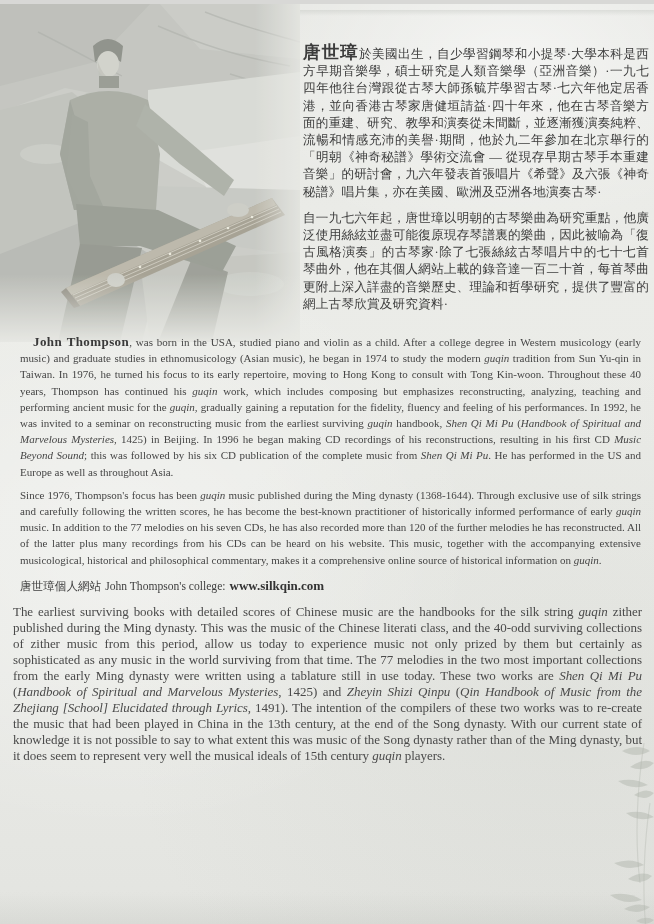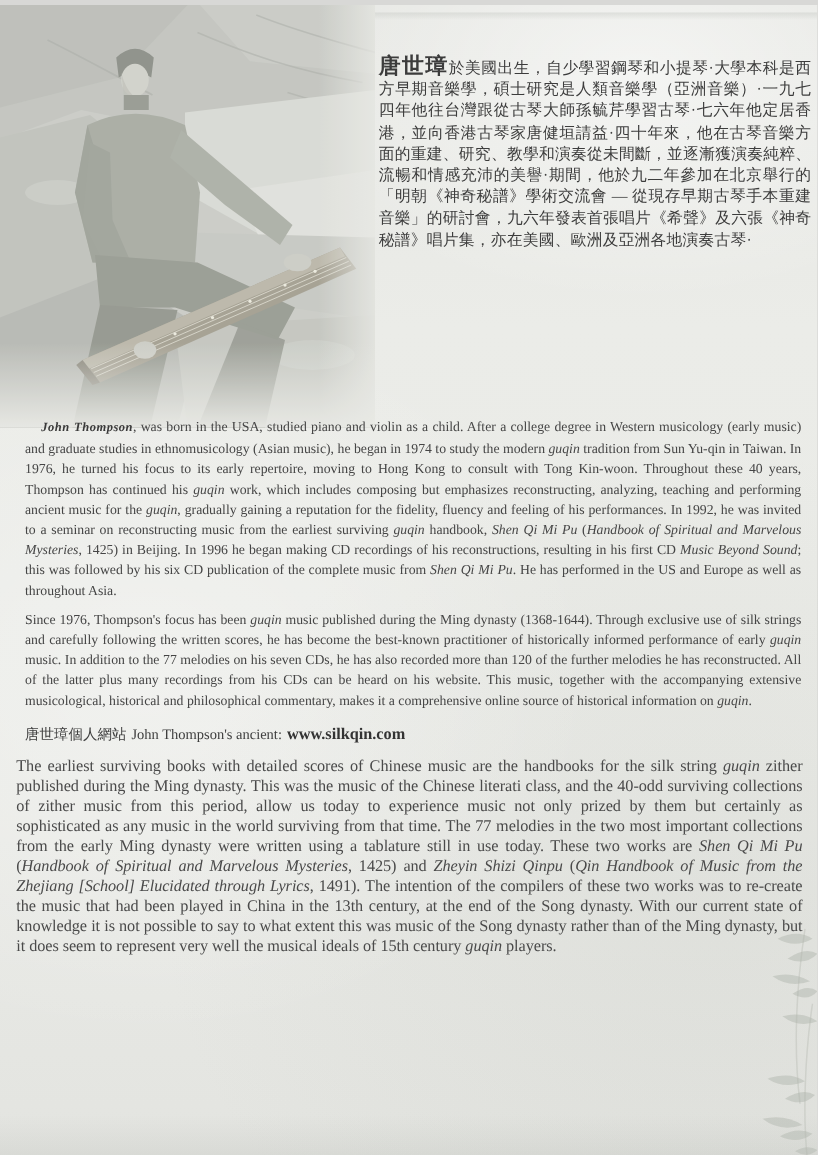--- a/index.html
+++ b/index.html
@@ -33,21 +33,21 @@
   .cn-top p + p{margin-top:9px;}
   .lead-cn{font-size:17.5px;font-weight:bold;letter-spacing:1px;}
   
   .flow{position:absolute;left:0;top:330px;width:654px;}
   .p-en{
     margin:0 13px 0 20px;font-size:11px;line-height:16.2px;
     text-align:justify;color:#454545;
   }
   .p-en + .p-en{margin-top:7px;}
   .indent{text-indent:13px;}
-  .lead-en{font-size:10px;font-weight:bold;letter-spacing:.4px;color:#3a3a3a;font-style:italic;}
+  .lead-en{font-size:13px;font-weight:bold;letter-spacing:.4px;color:#3a3a3a;}
   .website{margin:10px 0 0 20px;font-size:11.6px;color:#3e3e3e;}
   .website .sep{display:inline-block;width:4px;}
   .website .url{font-weight:bold;font-size:13px;color:#333;}
   .heading{margin:11px 0 0 44px;color:#2d2d2d;}
   .heading .h-cn{font-size:16.5px;font-weight:bold;letter-spacing:1.5px;}
   .heading .h-en{font-size:18.5px;margin-left:8px;letter-spacing:.3px;}
   .ming-cn{
     margin:9px 36px 0 44px;font-size:11.8px;line-height:17.8px;
     text-align:justify;color:#3c3c3c;letter-spacing:.2px;
   }
@@ -131,27 +131,28 @@
       <ellipse cx="116" cy="276" rx="9" ry="7" fill="#c9cac3"></ellipse>
 
       <rect width="300" height="338" fill="url(#pfadeR)"></rect>
       <rect width="300" height="338" fill="url(#pfadeB)"></rect>
       <rect width="300" height="338" fill="#e9eae6" opacity="0.14"></rect>
     </svg>
   </div>
 
   <div class="cn-top">
     <p><span class="lead-cn">唐世璋</span><span>於美國出生，自少學習鋼琴和小提琴·大學本科是西方早期音樂學，碩士研究是人類音樂學（亞洲音樂）·一九七四年他往台灣跟從古琴大師孫毓芹學習古琴·七六年他定居香港，並向香港古琴家唐健垣請益·四十年來，他在古琴音樂方面的重建、研究、教學和演奏從未間斷，並逐漸獲演奏純粹、流暢和情感充沛的美譽·期間，他於九二年參加在北京舉行的「明朝《神奇秘譜》學術交流會 — 從現存早期古琴手本重建音樂」的研討會，九六年發表首張唱片《希聲》及六張《神奇秘譜》唱片集，亦在美國、歐洲及亞洲各地演奏古琴·</span></p>
+    <p>自一九七六年起，唐世璋以明朝的古琴樂曲為研究重點，他廣泛使用絲絃並盡可能復原現存琴譜裏的樂曲，因此被喻為「復古風格演奏」的古琴家·除了七張絲絃古琴唱片中的七十七首琴曲外，他在其個人網站上載的錄音達一百二十首，每首琴曲更附上深入詳盡的音樂歷史、理論和哲學研究，提供了豐富的網上古琴欣賞及研究資料·</p>
   </div>
 
   <div class="flow">
     <p class="p-en indent"><span class="lead-en">John Thompson</span><span>, was born in the USA, studied piano and violin as a child. After a college degree in Western musicology (early music) and graduate studies in ethnomusicology (Asian music), he began in 1974 to study the modern </span><span style="font-style: italic;">guqin</span><span> tradition from Sun Yu-qin in Taiwan. In 1976, he turned his focus to its early repertoire, moving to Hong Kong to consult with Tong Kin-woon. Throughout these 40 years, Thompson has continued his </span><span style="font-style: italic;">guqin</span><span> work, which includes composing but emphasizes reconstructing, analyzing, teaching and performing ancient music for the </span><span style="font-style: italic;">guqin</span><span>, gradually gaining a reputation for the fidelity, fluency and feeling of his performances. In 1992, he was invited to a seminar on reconstructing music from the earliest surviving </span><span style="font-style: italic;">guqin</span><span> handbook, </span><span style="font-style: italic;">Shen Qi Mi Pu</span><span> (</span><span style="font-style: italic;">Handbook of Spiritual and Marvelous Mysteries</span><span>, 1425) in Beijing. In 1996 he began making CD recordings of his reconstructions, resulting in his first CD </span><span style="font-style: italic;">Music Beyond Sound</span><span>; this was followed by his six CD publication of the complete music from </span><span style="font-style: italic;">Shen Qi Mi Pu</span><span>. He has performed in the US and Europe as well as throughout Asia.</span></p>
     <p class="p-en"><span>Since 1976, Thompson's focus has been </span><span style="font-style: italic;">guqin</span><span> music published during the Ming dynasty (1368-1644). Through exclusive use of silk strings and carefully following the written scores, he has become the best-known practitioner of historically informed performance of early </span><span style="font-style: italic;">guqin</span><span> music. In addition to the 77 melodies on his seven CDs, he has also recorded more than 120 of the further melodies he has reconstructed. All of the latter plus many recordings from his CDs can be heard on his website. This music, together with the accompanying extensive musicological, historical and philosophical commentary, makes it a comprehensive online source of historical information on </span><span style="font-style: italic;">guqin</span><span>.</span></p>
 
-    <p class="website"><span>唐世璋個人網站</span><span class="sep"></span><span>John Thompson's ancient:</span><span class="sep"></span><span class="url">www.silkqin.com</span></p>
+    <p class="website"><span>唐世璋個人網站</span><span class="sep"></span><span>John Thompson's college:</span><span class="sep"></span><span class="url">www.silkqin.com</span></p>
 
 
     <p class="ming-en"><span>The earliest surviving books with detailed scores of Chinese music are the handbooks for the silk string </span><span style="font-style: italic;">guqin</span><span> zither published during the Ming dynasty. This was the music of the Chinese literati class, and the 40-odd surviving collections of zither music from this period, allow us today to experience music not only prized by them but certainly as sophisticated as any music in the world surviving from that time. The 77 melodies in the two most important collections from the early Ming dynasty were written using a tablature still in use today. These two works are </span><span style="font-style: italic;">Shen Qi Mi Pu</span><span> (</span><span style="font-style: italic;">Handbook of Spiritual and Marvelous Mysteries</span><span>, 1425) and </span><span style="font-style: italic;">Zheyin Shizi Qinpu</span><span> (</span><span style="font-style: italic;">Qin Handbook of Music from the Zhejiang [School] Elucidated through Lyrics</span><span>, 1491). The intention of the compilers of these two works was to re-create the music that had been played in China in the 13th century, at the end of the Song dynasty. With our current state of knowledge it is not possible to say to what extent this was music of the Song dynasty rather than of the Ming dynasty, but it does seem to represent very well the musical ideals of 15th century </span><span style="font-style: italic;">guqin</span><span> players.</span></p>
   </div>
 
   <svg class="bamboo" width="70" height="185" viewBox="0 0 70 185" xmlns="http://www.w3.org/2000/svg">
     <g fill="#aeb3aa" opacity="0.45">
       <path d="M38,8 q16,-8 28,0 q-14,8 -28,0 z"></path>
       <path d="M46,24 q14,-10 24,-4 q-10,10 -24,4 z"></path>
       <path d="M34,38 q16,-4 30,4 q-16,6 -30,-4 z"></path>

